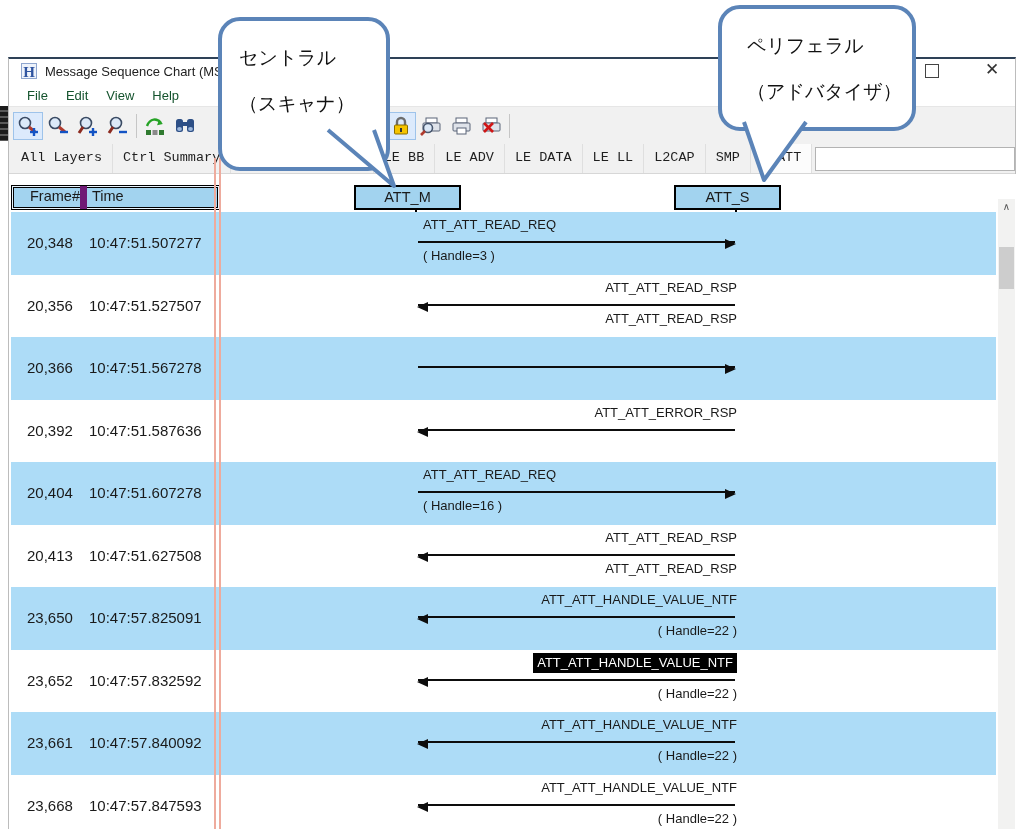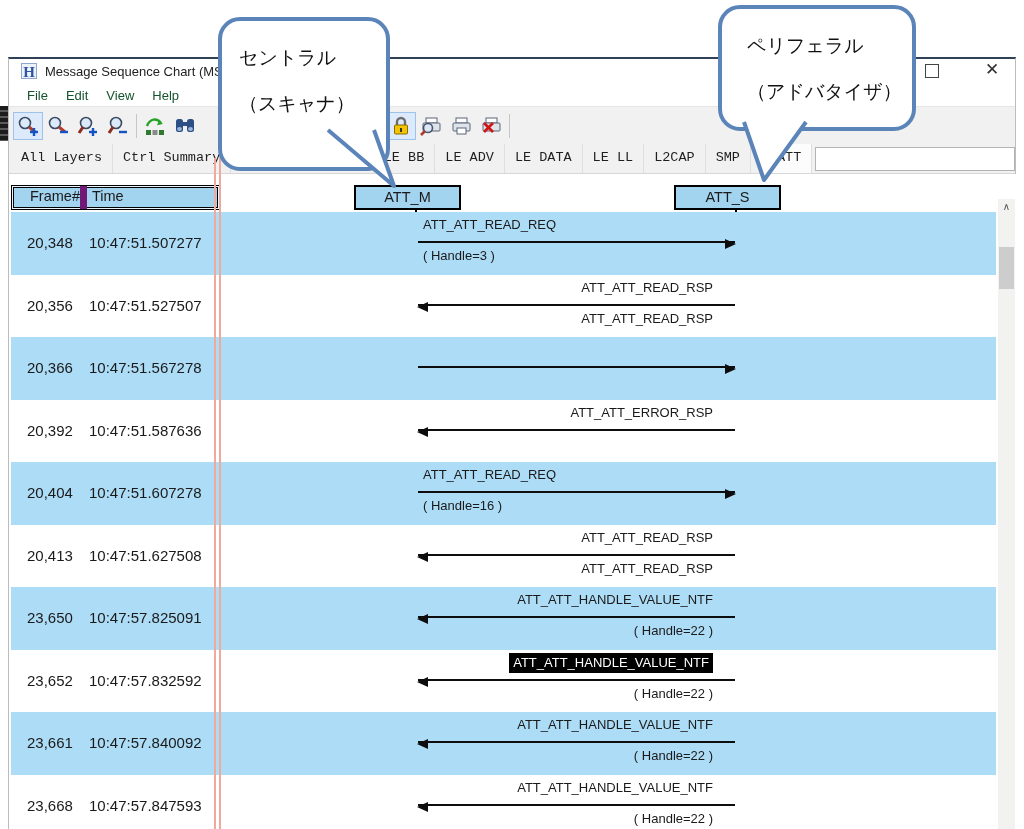--- a/index.html
+++ b/index.html
@@ -43,21 +43,21 @@
   .lifeline { position:absolute; top:36px; bottom:0; width:2px; background:#000; }
   .lifeline.m { left:405px; } .lifeline.s { left:725px; }
 
   .rows { position:absolute; left:1px; top:38px; width:985px; bottom:0; overflow:hidden; }
   .row { position:relative; height:62.5px; background:#fff; }
   .row.blue { background:#addcf7; }
   .cell { position:absolute; top:22px; font-size:15px; white-space:nowrap; }
   .cell.frame { left:16px; } .cell.time { left:78px; }
   .msg, .param { position:absolute; height:20px; line-height:20px; font-size:13px; white-space:nowrap; }
   .msg { top:3px; } .param { top:34px; }
-  .to-right { left:412px; } .to-left { right:283px; }
+  .to-right { left:412px; } .to-left { right:259px; }
   .msg.hl { background:#000; color:#fff; padding:0 4px; }
   .arrow { position:absolute; top:29px; left:407px; width:317px; height:0; border-top:2px solid #0d0d0d; }
   .head { position:absolute; top:-4px; width:0; height:0; border-top:5px solid transparent; border-bottom:5px solid transparent; }
   .head.r { right:-1px; border-left:11px solid #0d0d0d; }
   .head.l { left:-1px; border-right:11px solid #0d0d0d; }
 
   .scrollbar { position:absolute; left:988px; top:25px; width:17px; bottom:0; background:#f2f2f1; }
   .sb-up { height:16px; text-align:center; font-size:10px; color:#555; line-height:16px; }
   .sb-thumb { position:absolute; left:1px; top:48px; width:15px; height:42px; background:#cdcdcd; }
 

